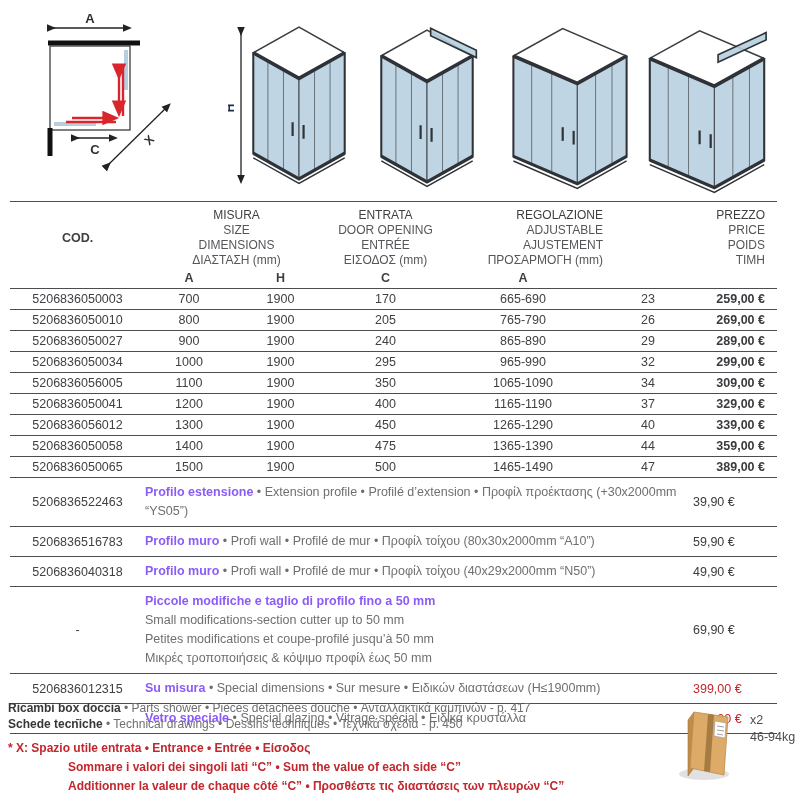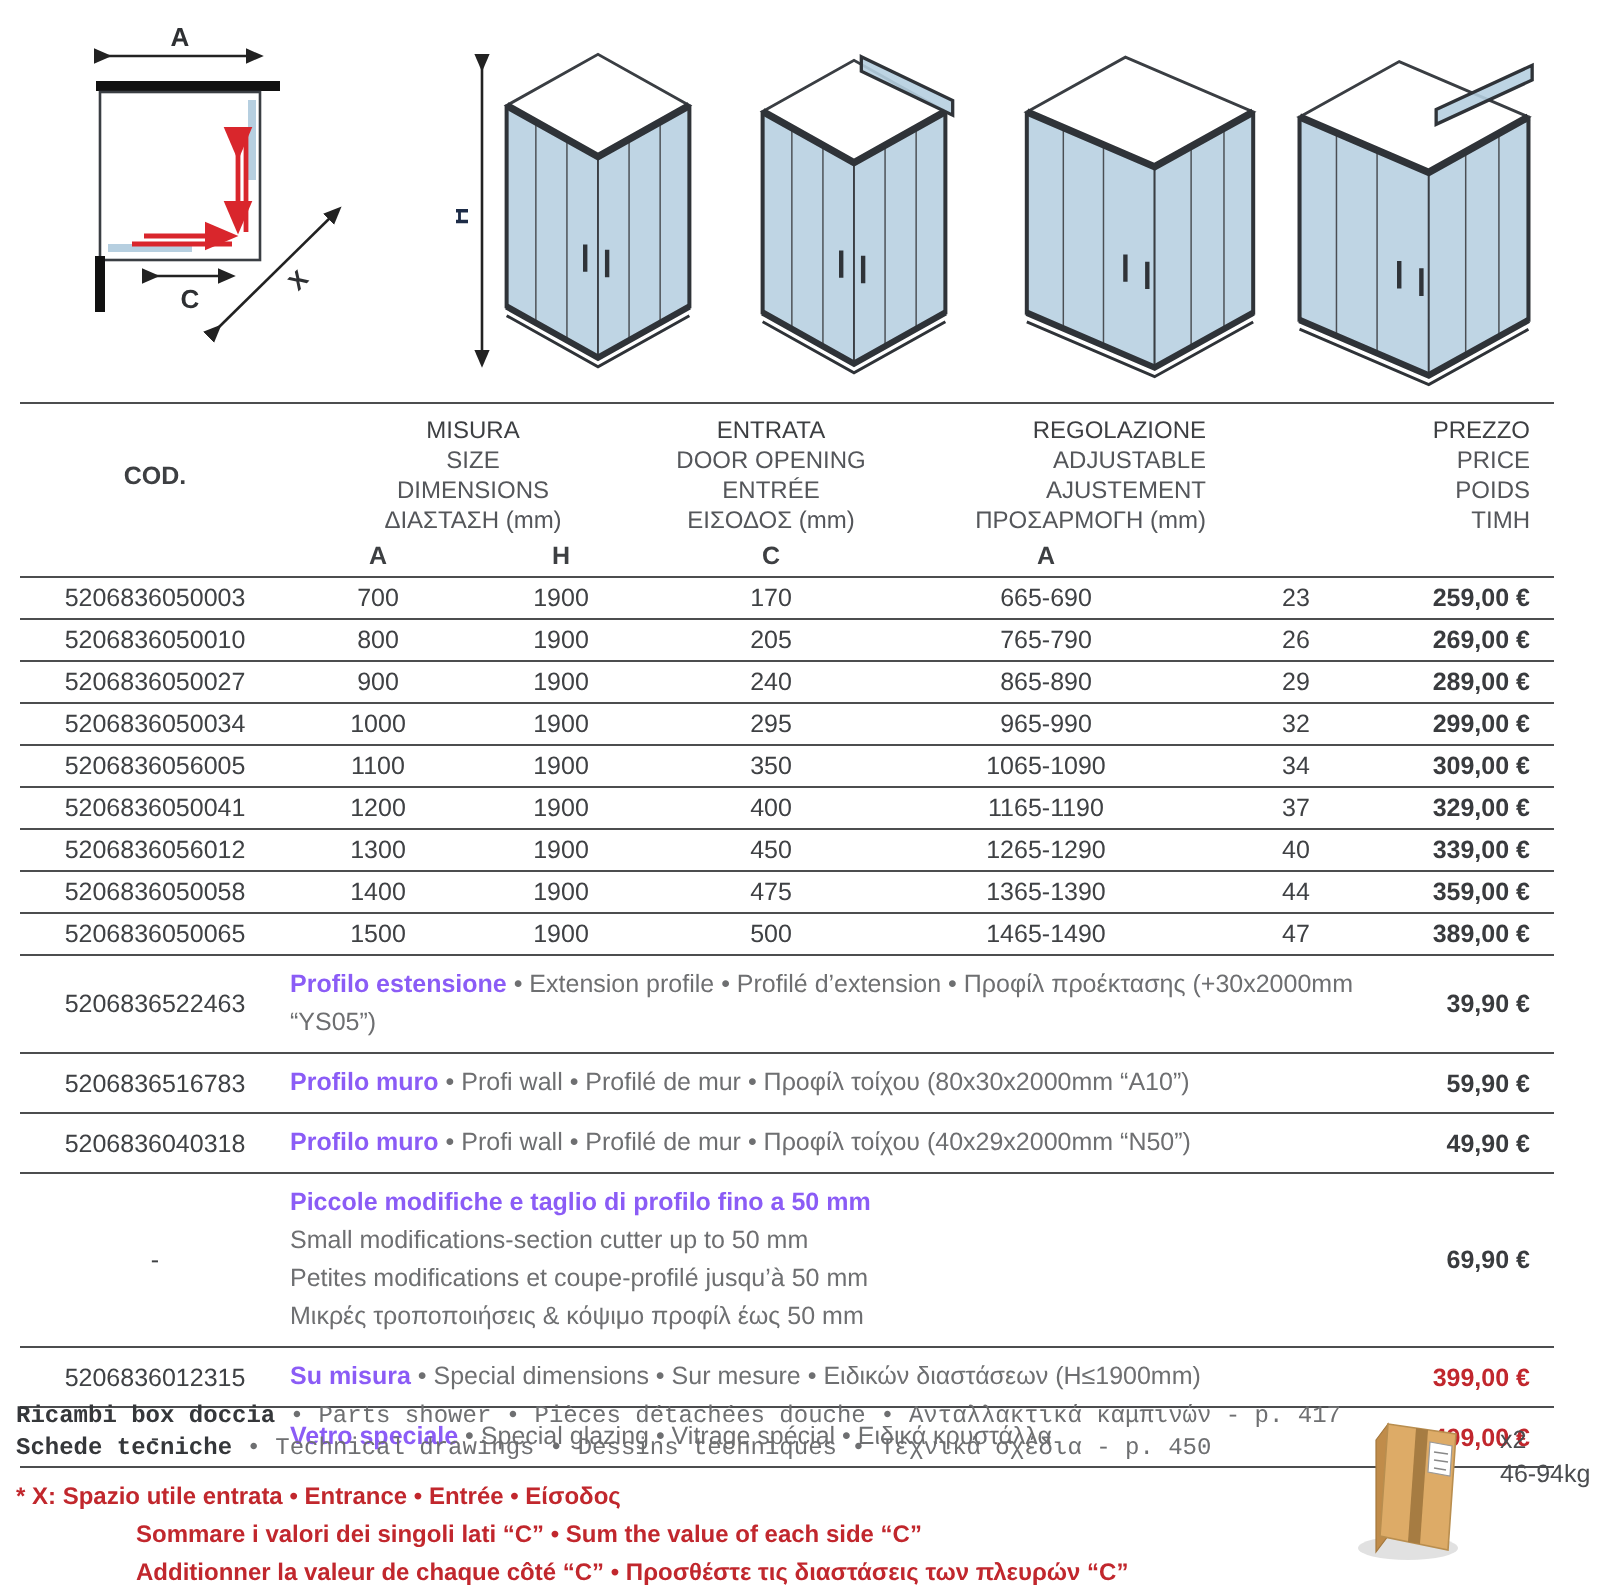--- a/index.html
+++ b/index.html
@@ -34,27 +34,27 @@
               font-size:12.5px; color:#3f4144; }
   .data-row div { text-align:center; }
   .data-row .price { text-align:right; padding-right:12px; font-weight:700; color:#393b3e; }
 
   .sp-row { display:grid; grid-template-columns:135px 548px 84px;
             border-bottom:1px solid #4c4d4f; padding:5px 0 5px 0; align-items:center;
             font-size:12.5px; min-height:27px; }
   .sp-row .code { text-align:center; color:#3f4144; }
   .sp-row .desc { color:#6e6f71; line-height:19px; padding-right:6px; }
   .sp-row .desc b { color:#8b5cf6; font-weight:700; }
-  .sp-row .price { text-align:right; padding-right:12px; font-weight:700; color:#393b3e; }
+  .sp-row .price { padding-right:12px; font-weight:400; color:#393b3e; }
   .sp-row .price.red-price { color:#c1272d; }
   .desc-line { color:#6e6f71; }
 
   
   .footer { position:absolute; left:8px; top:701px; width:789px; font-size:12px; }
-  .foot-line { line-height:15.5px; color:#6e6f71;font-family:Liberation Mono, monospace; }
+  .foot-line { line-height:15.5px; color:#6e6f71; }
   .foot-line b { color:#35373a; font-weight:700; }
   .notes { margin-top:7px; }
   .note { color:#c1272d; font-weight:600; font-size:12px; line-height:19px; }
   .note.indent { padding-left:60px; }
 
   .package { position:absolute; left:678px; top:700px; width:120px; }
   .package svg { position:absolute; left:0; top:2px; }
   .pkg-text { position:absolute; left:72px; top:12px; font-size:12.5px; color:#4a4c4f; line-height:17px; }
 </style>
 </head>

